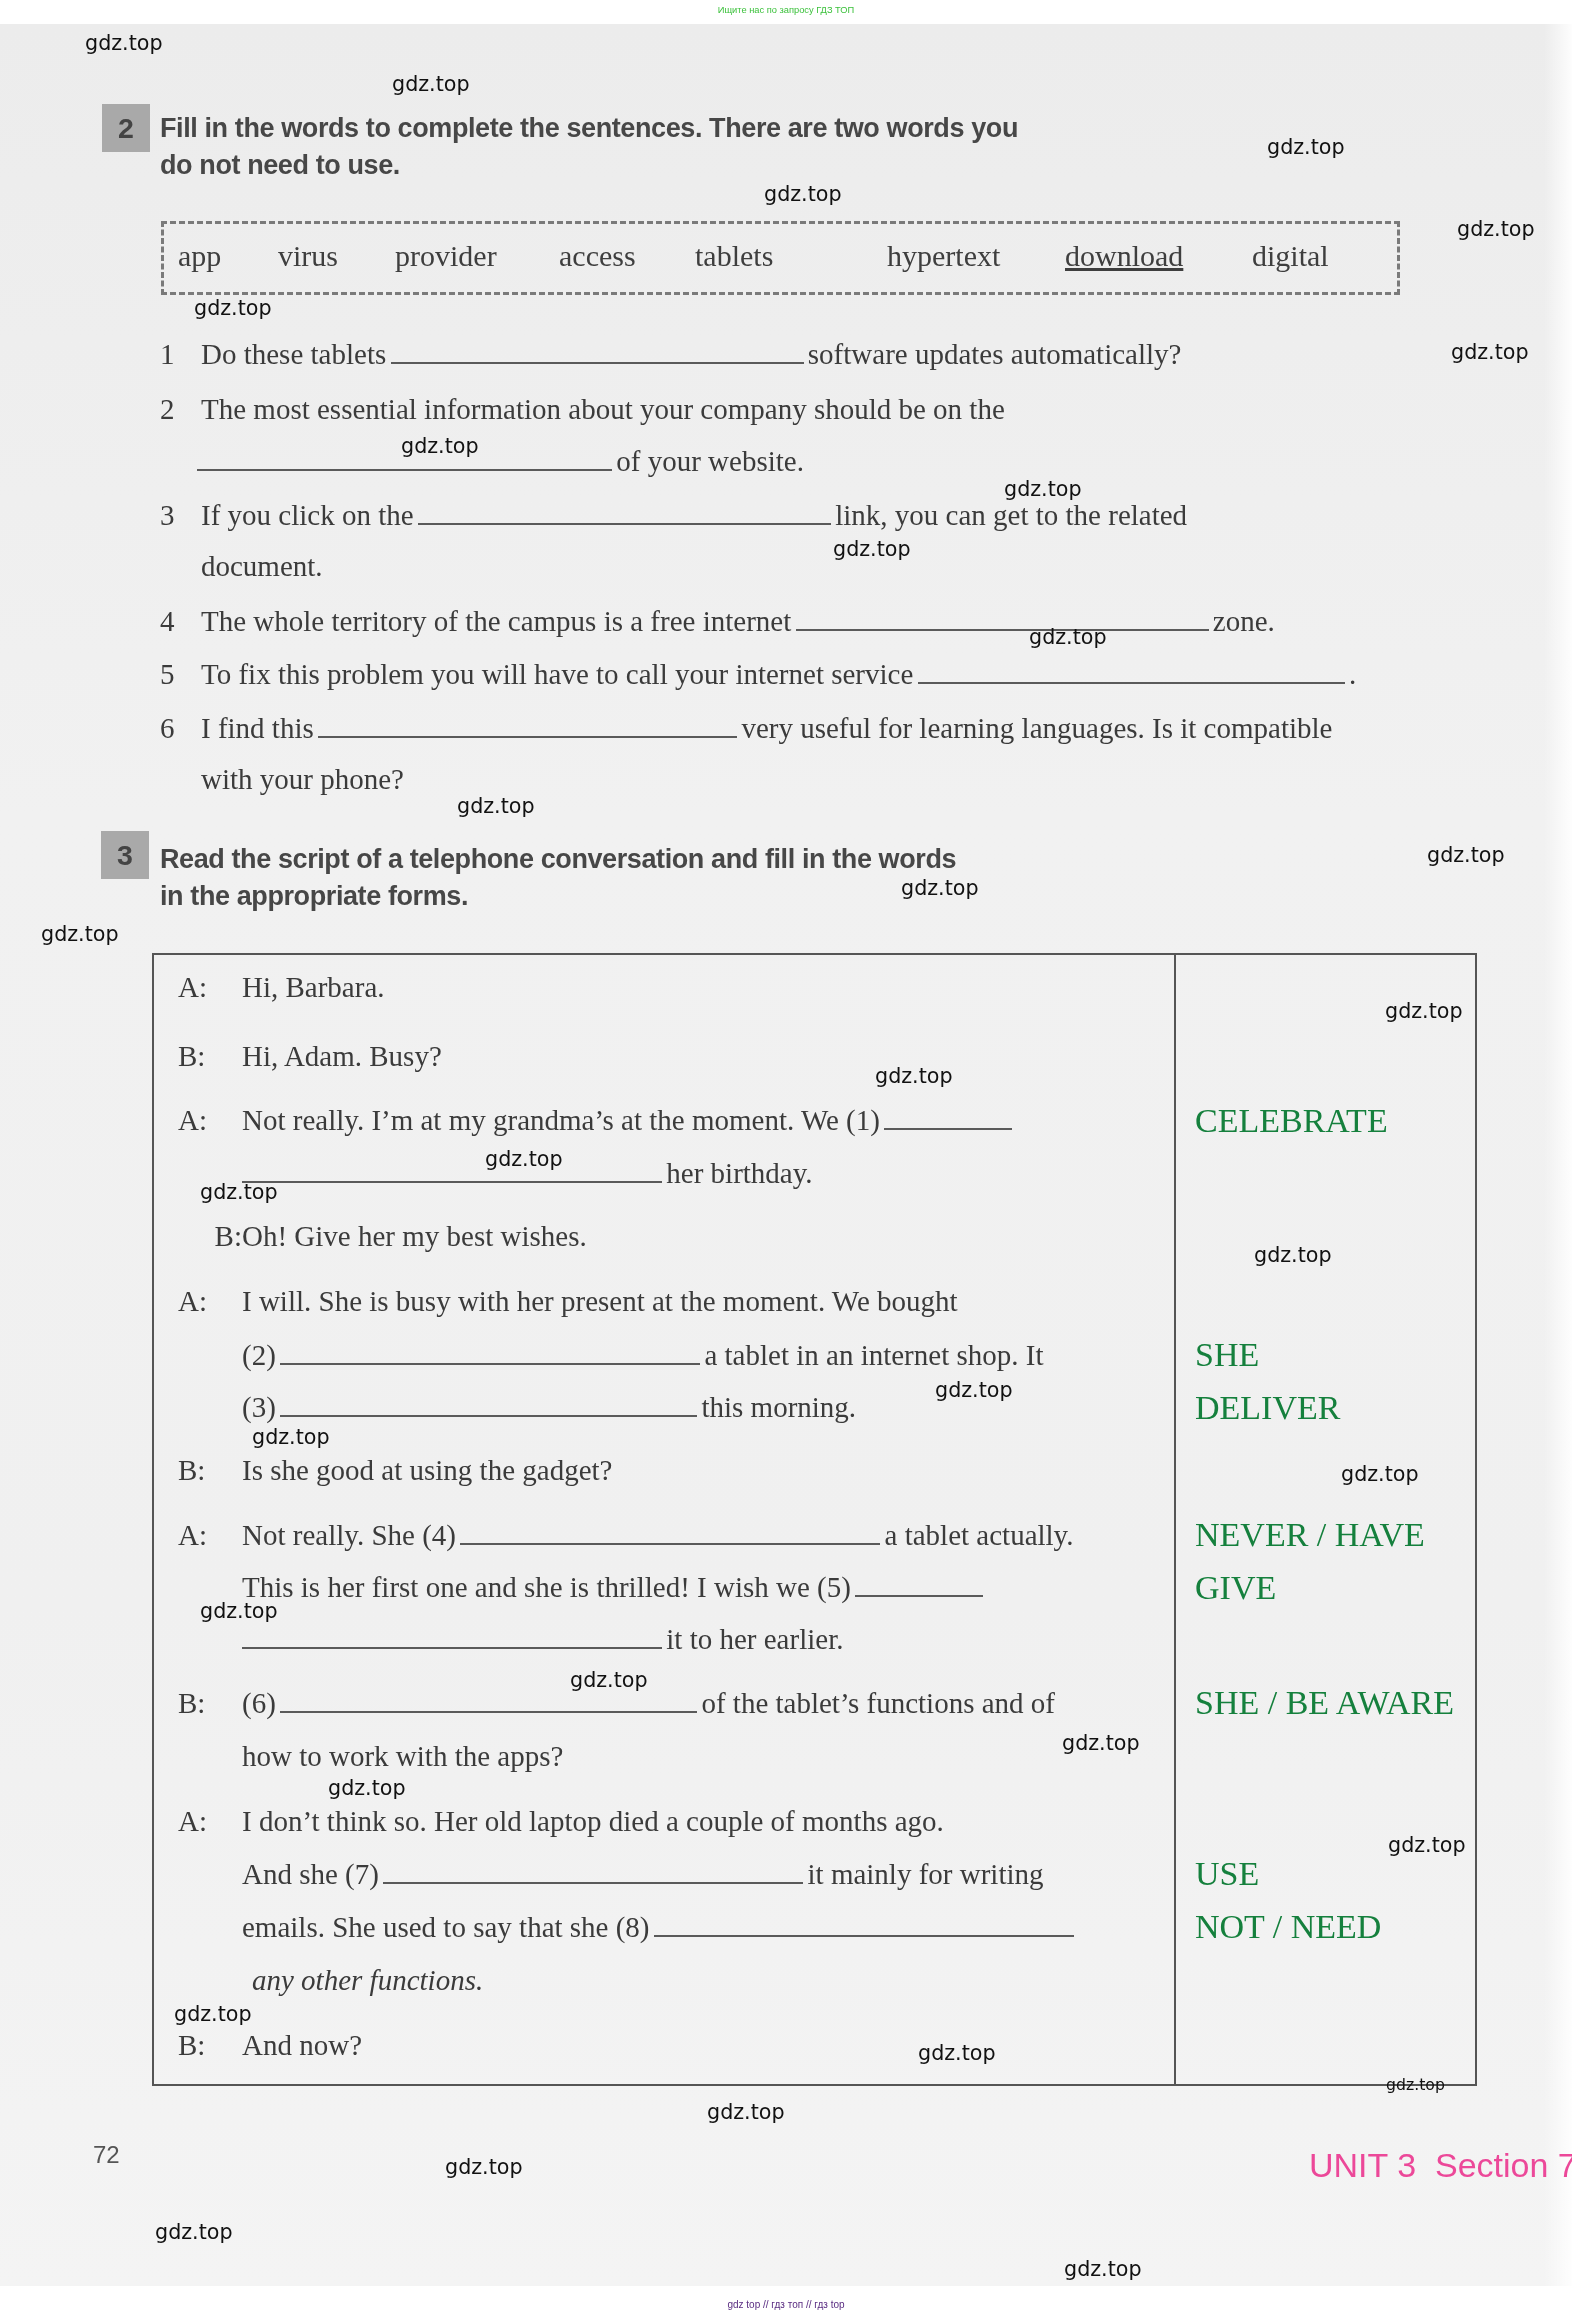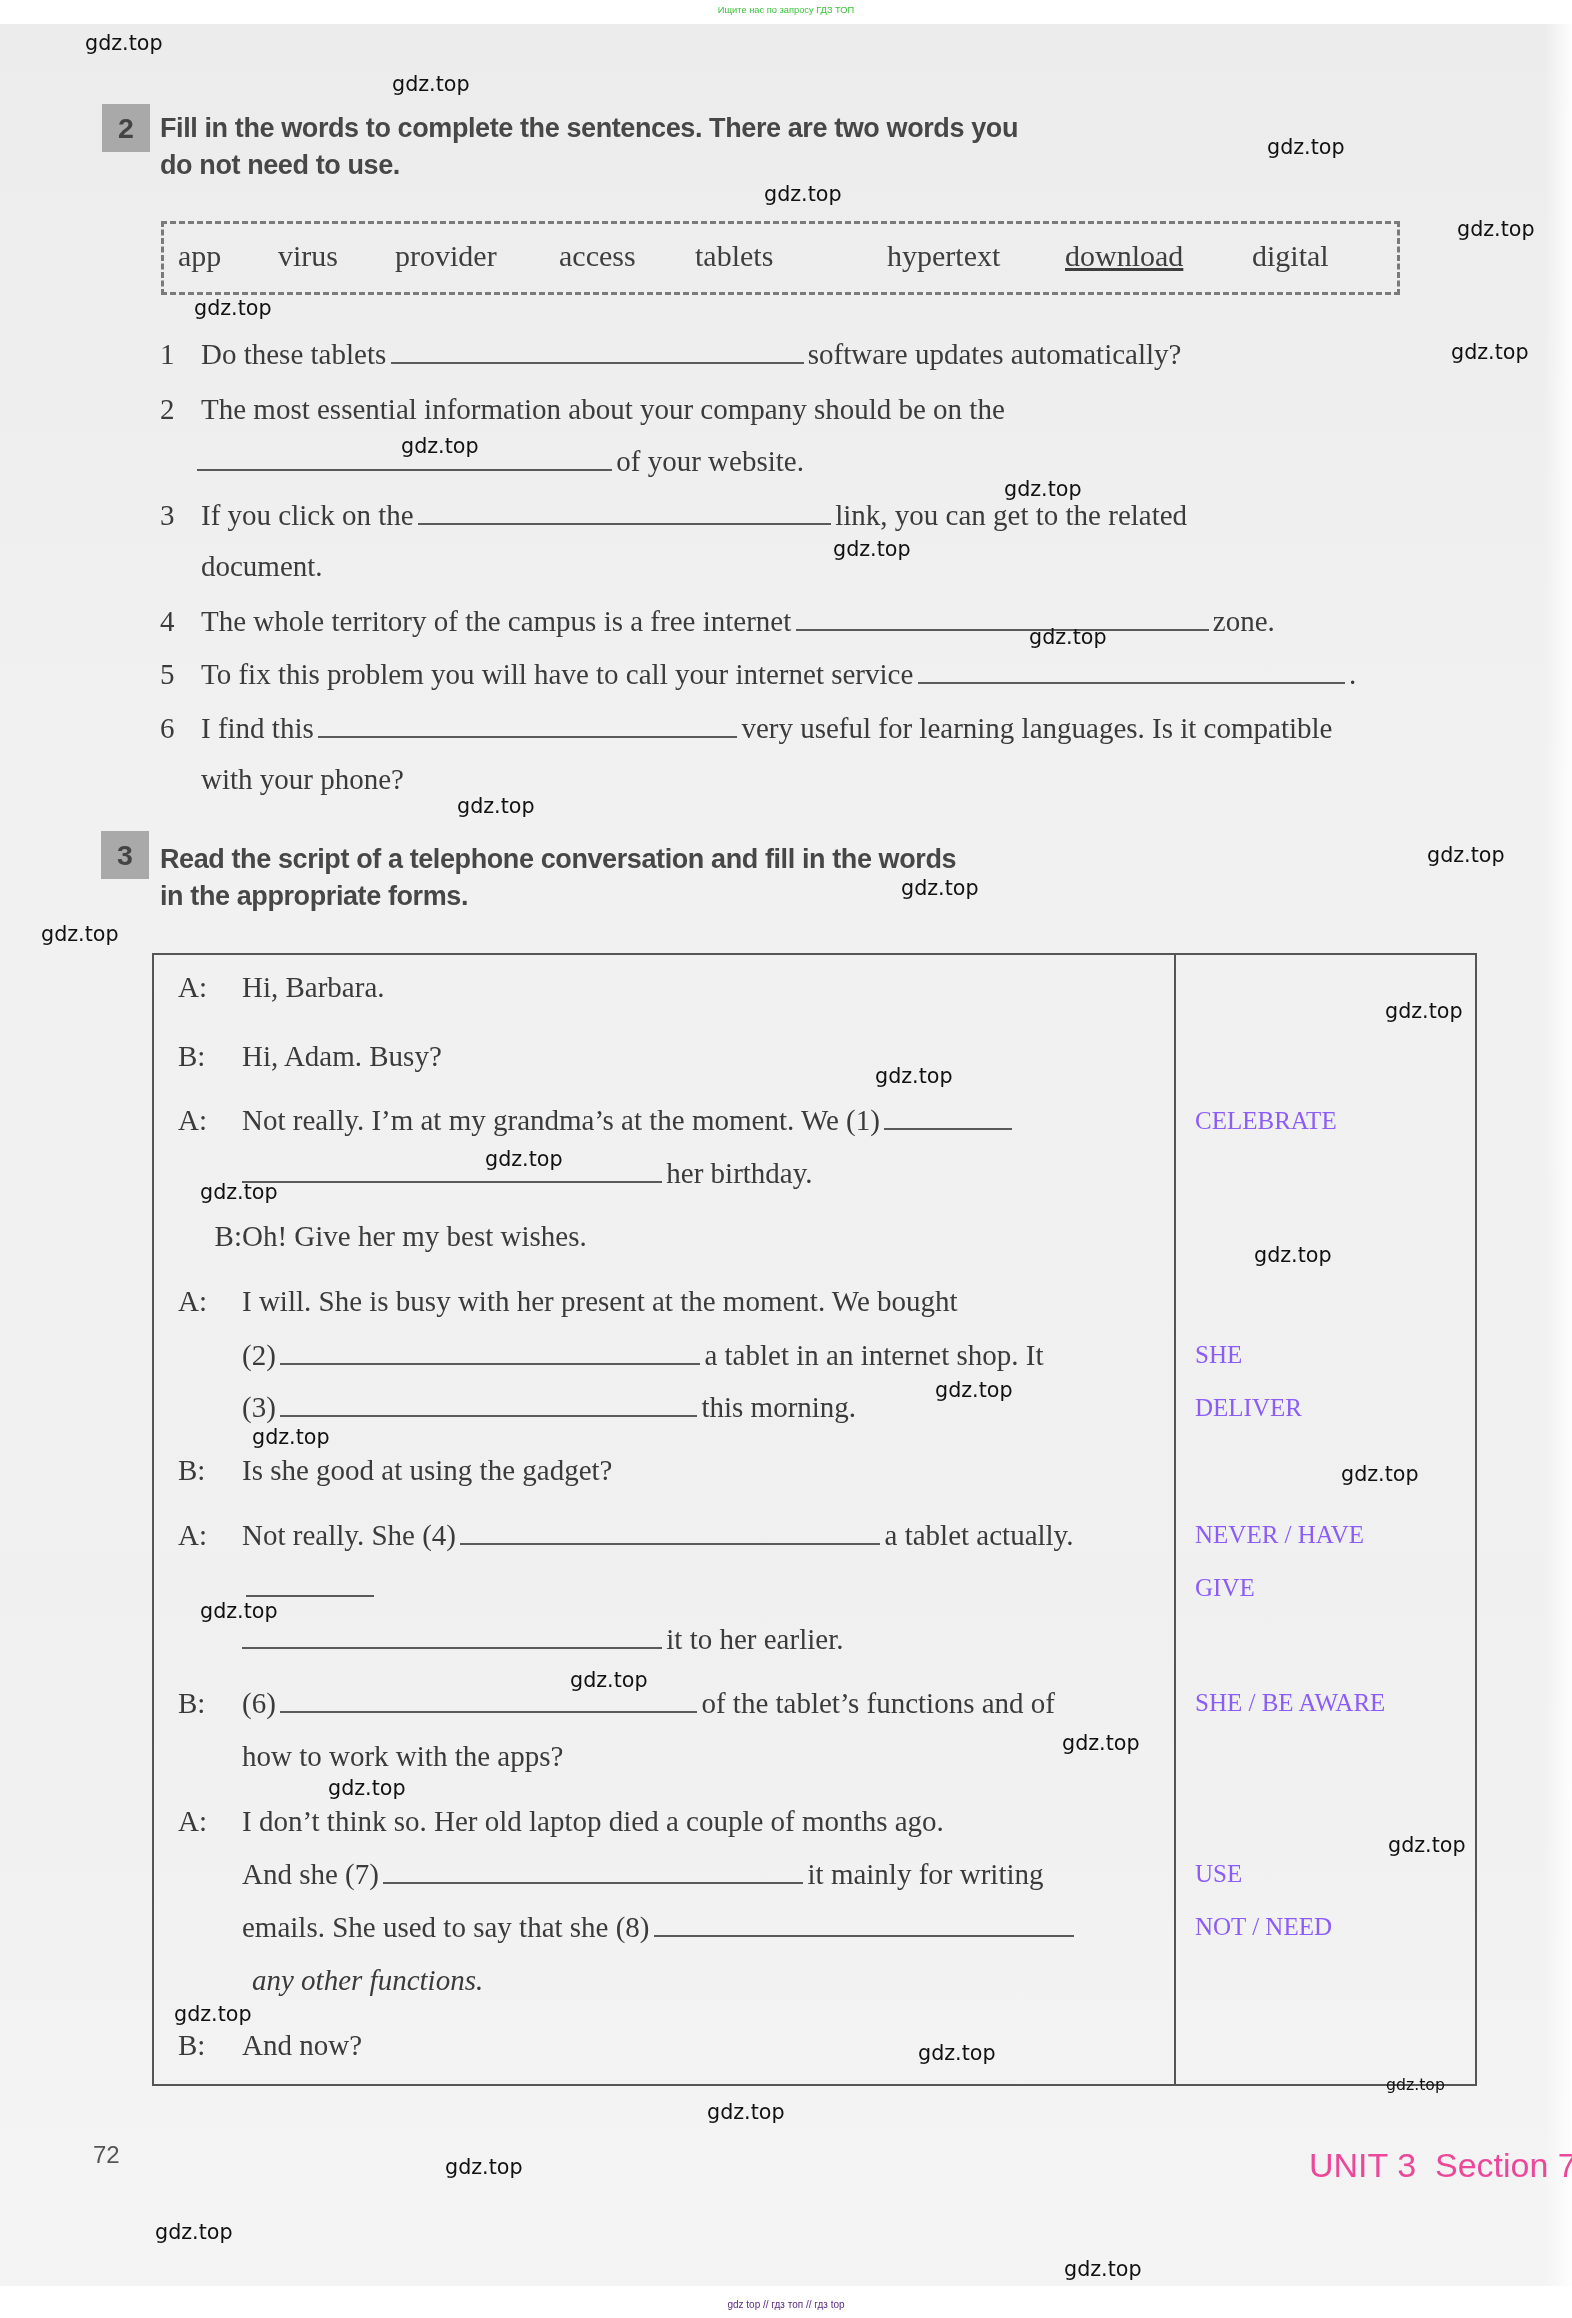--- a/index.html
+++ b/index.html
@@ -61,21 +61,21 @@
   .table {
     position: absolute; left: 152px; top: 953px; width: 1325px; height: 1133px;
     border: 2.8px solid #555; box-sizing: border-box;
   }
   .table .divider {
     position: absolute; left: 1020px; top: 0; width: 2.1px; height: 100%;
     background: #555;
   }
   .spk { display: inline-block; width: 64px; }
   .cue {
-    position: absolute; left: 1195px; font-size: 25px; color: #8b5cf6;
+    position: absolute; left: 1195px; font-size: 34px; color: #15803d;
     white-space: nowrap; line-height: 36px;
   }
   .wm {
     position: absolute; font-family: "DejaVu Sans", sans-serif; font-size: 20.7px;
     color: #111; line-height: 24px;
   }
   .footer-num {
     position: absolute; left: 93px; top: 2141px; font-family: "Liberation Sans", sans-serif;
     font-size: 24px; color: #555;
   }
@@ -144,21 +144,21 @@
 <div class="line" style="left:178px; top:969px;"><span class="spk">A:</span><span>Hi, Barbara.</span></div>
 <div class="line" style="left:178px; top:1038px;"><span class="spk">B:</span><span>Hi, Adam. Busy?</span></div>
 <div class="line" style="left:178px; top:1102px;"><span class="spk">A:</span><span>Not really. I’m at my grandma’s at the moment. We  (1)</span><span class="blank" style="width:128px;"></span></div>
 <div class="line" style="left:242px; top:1155px;"><span class="blank" style="width:420px; margin-left:0;"></span><span>her birthday.</span></div>
 <div class="line" style="left:178px; top:1218px;text-align:right;"><span class="spk">B:</span><span>Oh! Give her my best wishes.</span></div>
 <div class="line" style="left:178px; top:1283px;"><span class="spk">A:</span><span>I will. She is busy with her present at the moment.  We bought</span></div>
 <div class="line" style="left:242px; top:1337px;"><span>(2)</span><span class="blank" style="width:420px;"></span><span>a tablet in an internet shop.  It</span></div>
 <div class="line" style="left:242px; top:1389px;"><span>(3)</span><span class="blank" style="width:417px;"></span><span>this morning.</span></div>
 <div class="line" style="left:178px; top:1452px;"><span class="spk">B:</span><span>Is she good at using the gadget?</span></div>
 <div class="line" style="left:178px; top:1517px;"><span class="spk">A:</span><span>Not really. She (4)</span><span class="blank" style="width:420px;"></span><span>a tablet actually.</span></div>
-<div class="line" style="left:242px; top:1569px;"><span class="blank" style="width:128px;"></span></div>
+<div class="line" style="left:242px; top:1569px;"><span>This is her first one and she is thrilled! I wish we (5)</span><span class="blank" style="width:128px;"></span></div>
 <div class="line" style="left:242px; top:1621px;"><span class="blank" style="width:420px; margin-left:0;"></span><span>it to her earlier.</span></div>
 <div class="line" style="left:178px; top:1685px;"><span class="spk">B:</span><span>(6)</span><span class="blank" style="width:417px;"></span><span>of the tablet’s functions and of</span></div>
 <div class="line" style="left:242px; top:1738px;"><span>how to work with the apps?</span></div>
 <div class="line" style="left:178px; top:1803px;"><span class="spk">A:</span><span>I don’t think so. Her old laptop died a couple of months ago.</span></div>
 <div class="line" style="left:242px; top:1856px;"><span>And she   (7)</span><span class="blank" style="width:420px;"></span><span>it mainly for writing</span></div>
 <div class="line" style="left:242px; top:1909px;"><span>emails. She used to say that she (8)</span><span class="blank" style="width:420px;"></span></div>
 <div class="line" style="left:252px; top:1962px;font-style:italic;"><span>any other functions.</span></div>
 <div class="line" style="left:178px; top:2027px;"><span class="spk">B:</span><span>And now?</span></div>
 
 <div class="cue" style="top:1103px;">CELEBRATE</div>

